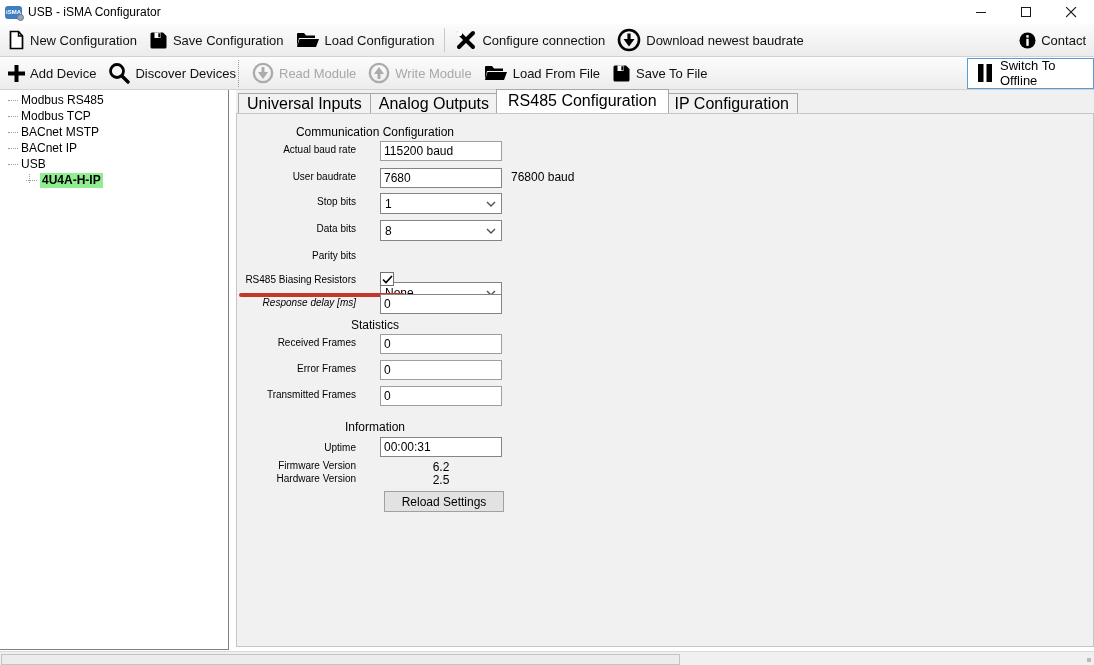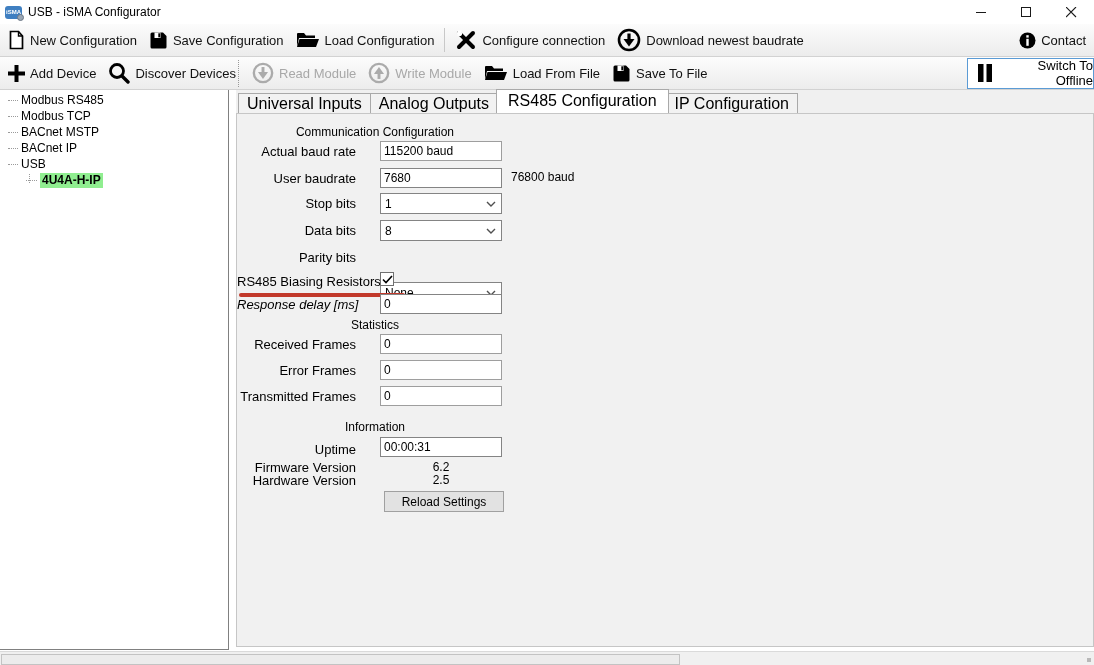--- a/index.html
+++ b/index.html
@@ -10,21 +10,21 @@
   .titlebar { position:absolute; left:0; top:0; width:1094px; height:24px; background:#fff; display:flex; align-items:center; }
   .app-icon { width:17px; height:13px; margin:0 6px 0 5px; background:#3f7fc1; border-radius:3px; position:relative; color:#fff; font-size:6px; font-weight:bold; text-align:center; line-height:13px; }
   .app-icon::after { content:""; position:absolute; right:-2px; bottom:-2px; width:5px; height:5px; border-radius:50%; background:#9aa7b5; border:1px solid #6c7886; }
   .wtitle { font-size:12px; color:#000; }
   .winbtns { margin-left:auto; display:flex; height:24px; }
   .winbtn { width:45px; height:24px; display:flex; align-items:center; justify-content:center; }
 
   
   .toolbar { position:absolute; left:0; width:1094px; height:33px; background:linear-gradient(#fcfcfc,#ececec); border-bottom:1px solid #d2d2d2; display:flex; align-items:center; box-sizing:border-box; }
   .tb1 { top:24px; }
-  .tb2 { top:57px;text-align:right; }
+  .tb2 { top:57px; }
   .tbtn { display:flex; align-items:center; gap:5px; padding:0 6px; height:100%; font-size:13px; color:#111; white-space:nowrap; }
   .tbtn.disabled { color:#a8a8a8; }
   .tsep { width:1px; height:24px; background:#c8c8c8; margin:0 4px; }
   .tsep.dotted { background:none; border-left:1px dotted #999; height:27px; margin:0 2px; }
   .spacer { flex:1; }
   .tb2-left { width:236px; display:flex; align-items:center; height:100%; }
   .switch-btn { margin-left:auto; width:127px; height:31px; border:1px solid #5b9bd5; background:#fff; display:flex; align-items:center; gap:7px; padding-left:9px; font-size:13px; box-sizing:border-box; }
 
   
   .treepanel { position:absolute; left:0; top:90px; width:229px; height:560px; background:#fff; border-right:1px solid #808080; border-bottom:1px solid #808080; box-sizing:border-box; font-size:12px; color:#000; padding-top:2px; }
@@ -38,21 +38,21 @@
   
   .striprow { position:absolute; left:236px; top:90px; width:858px; height:23px; background:#f0f0f0; }
   .tabstrip { position:absolute; left:238px; top:90px; height:23px; display:flex; align-items:flex-end; font-size:16px; z-index:3; }
   .tab { height:19px; line-height:19px; padding:0 8px; background:#f2f2f2; border:1px solid #a9a9a9; border-bottom:none; margin-left:-1px; color:#000; }
   .tab:first-child { margin-left:0; }
   .tab.active { height:23px; line-height:21px; background:#fff; padding:0 11px; position:relative; z-index:4; margin-left:-2px; margin-right:-2px; }
 
   
   .tabpage { position:absolute; left:236px; top:113px; width:858px; height:534px; background:#f1f1f1; border:1px solid #c6c6c6; box-sizing:border-box; z-index:2; }
   .fheading { position:absolute; left:0; width:276px; text-align:center; font-size:12px; color:#000; }
-  .flabel { position:absolute; left:0; width:119px; text-align:right; font-size:13px; color:#000; white-space:nowrap; }
+  .flabel { position:absolute; left:0; width:119px; text-align:right; font-size:10px; color:#000; white-space:nowrap; }
   .fctrl { position:absolute; left:143px; width:122px; height:20px; box-sizing:border-box; }
   input.fctrl { border:1px solid #848484; padding:1px 3px; font-size:12px; font-family:inherit; background:#fff; color:#000; }
   input.ro { border-color:#9e9e9e; }
   .combo { position:absolute; left:143px; width:122px; height:21px; box-sizing:border-box; border:1px solid #848484; background:#fff; display:flex; align-items:center; padding-left:4px; font-size:12px; color:#000; }
   .combo svg { margin-left:auto; margin-right:5px; }
   .checkbox { position:absolute; left:143px; width:14px; height:14px; box-sizing:border-box; border:1px solid #707070; background:#fff; display:flex; align-items:center; justify-content:center; }
   .hint { position:absolute; font-size:12px; color:#000; }
   .annotation-underline { position:absolute; left:2px; top:179px; width:166px; height:4px; background:#c2392b; border-radius:2px; }
   .vercenter { position:absolute; left:143px; width:122px; text-align:center; font-size:12px; color:#000; }
   .reload-btn { position:absolute; left:147px; top:377px; width:120px; height:21px; background:#e2e2e2; border:1px solid #a0a0a0; font-size:12px; font-family:inherit; color:#000; }

